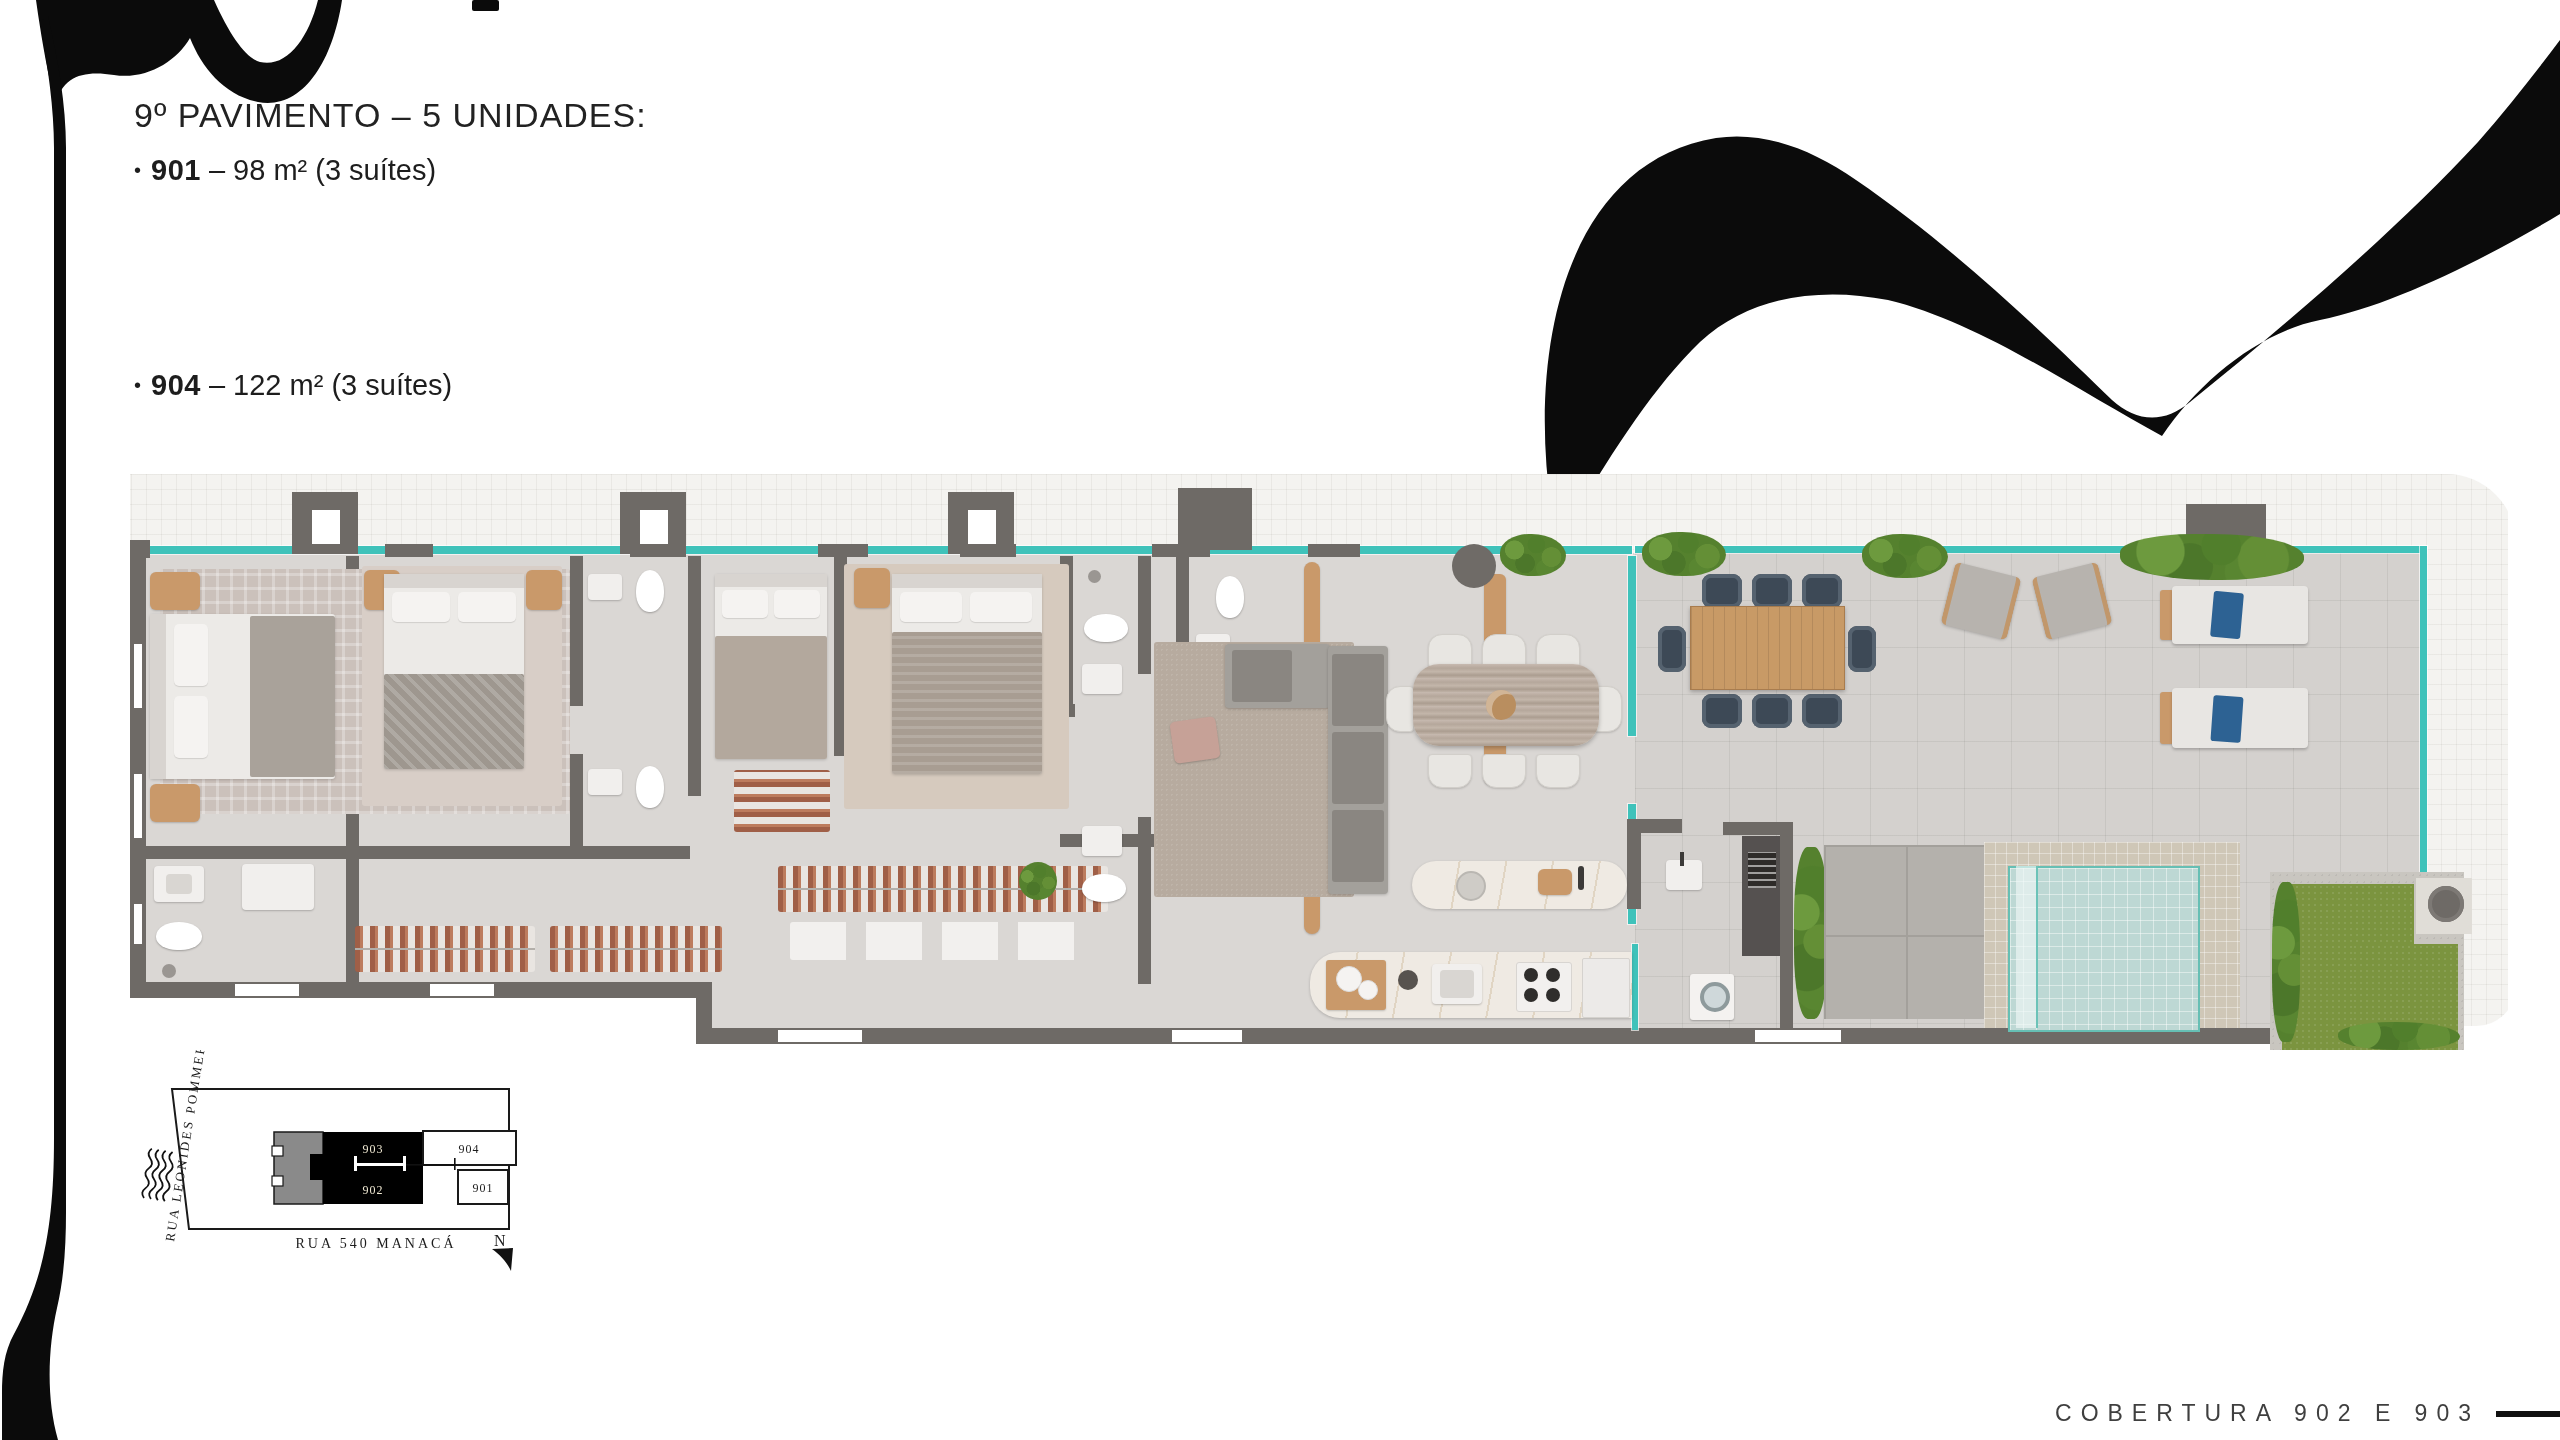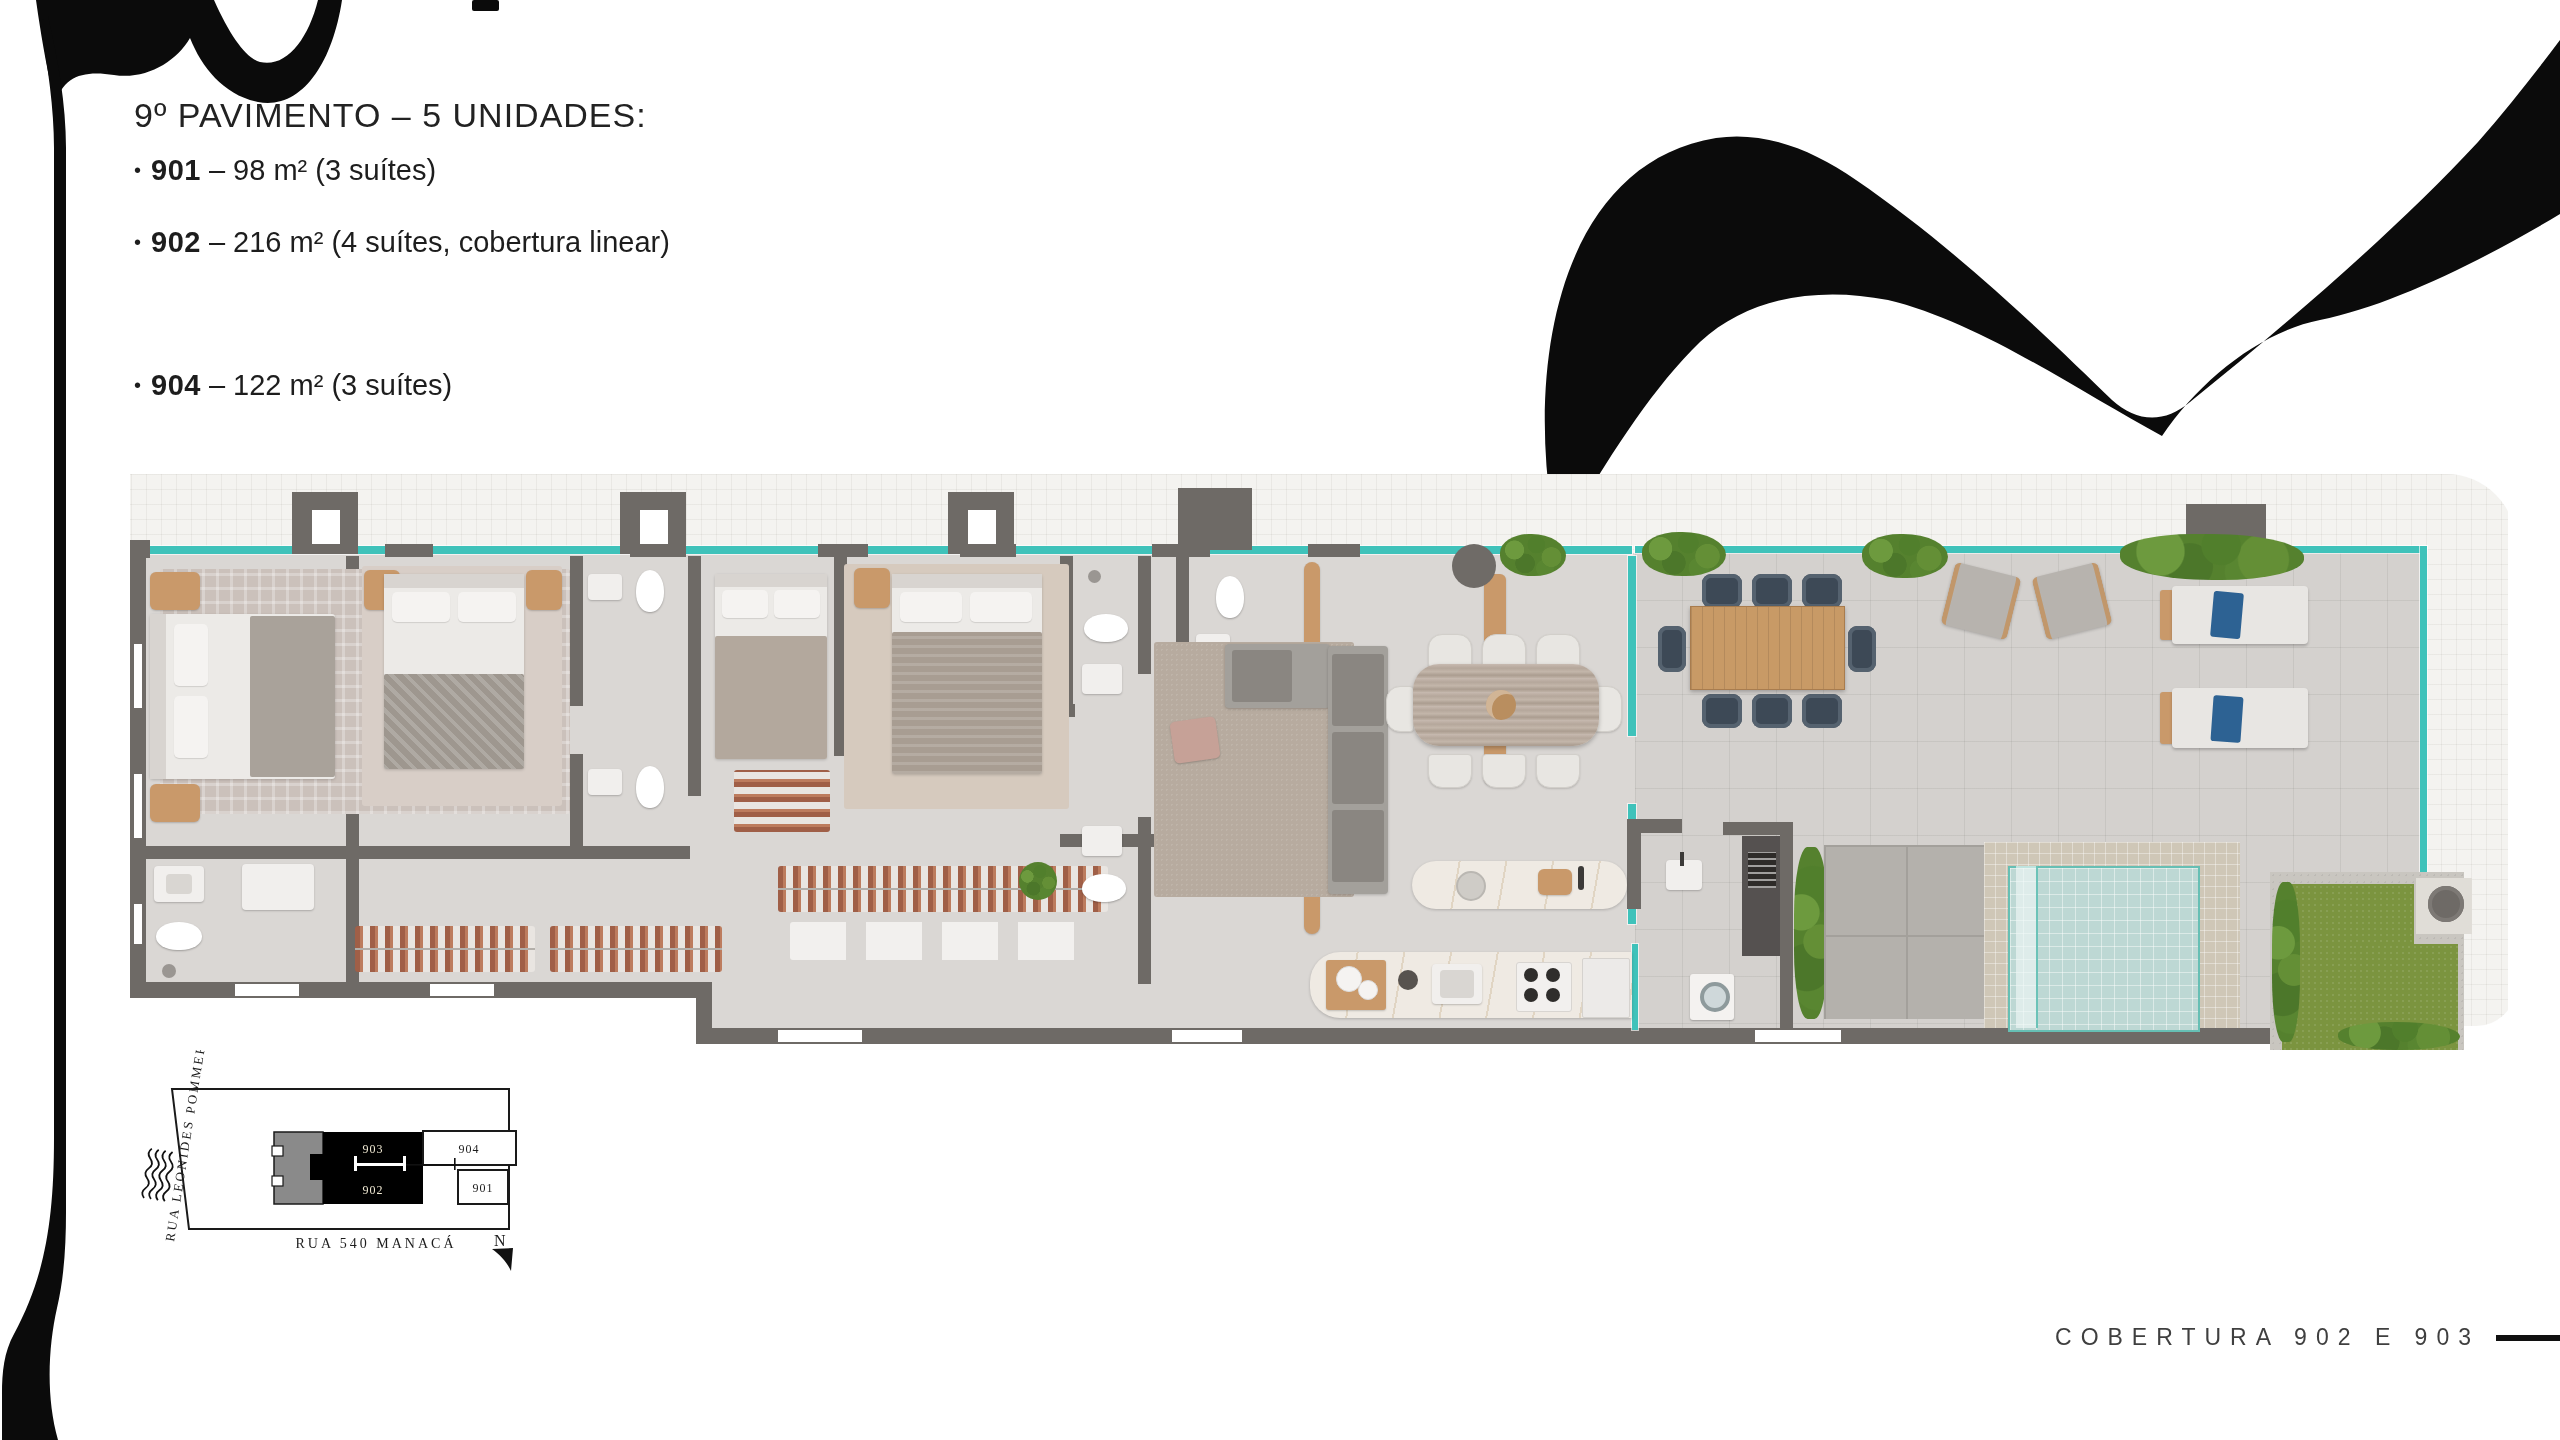--- a/index.html
+++ b/index.html
@@ -76,41 +76,38 @@
   .towel{background:#2d6293;border-radius:3px;}
   .armchair{background:#b7b3ae;border-left:5px solid #c1976b;border-right:5px solid #c1976b;border-radius:6px;box-shadow:0 1px 3px rgba(0,0,0,.2);}
   .dark{background:#555150;}
   .grill{background:#2e2b29;background-image:repeating-linear-gradient(0deg,rgba(255,255,255,.55) 0 2px,transparent 2px 7px);}
   .washer{background:#f4f2f0;border-radius:3px;box-shadow:0 1px 2px rgba(0,0,0,.25);}
   .wdoor{border:4px solid #8e9a9c;border-radius:50%;background:#cfd8da;}
   .circ{border-radius:50%;}
   
   #site-map{position:absolute;left:140px;top:1050px;z-index:3;}
   
-  #footer{position:absolute;right:0;top:1324px;z-index:3;display:flex;align-items:center;gap:16px;}
+  #footer{position:absolute;right:0;top:1400px;z-index:3;display:flex;align-items:center;gap:16px;}
   #footer-label{font-size:23px;font-weight:400;letter-spacing:9px;color:#3f3f3f;}
   #footer-line{width:64px;height:6px;background:#101010;}
 </style>
 </head>
 <body>
 
 <svg id="swoosh-svg" width="2560" height="1440" viewBox="0 0 2560 1440">
   <path fill="#0b0b0b" d="M36,0 L214,0 C230,36 246,58 260,62 C286,68 308,40 318,0 L342,0 C332,66 300,110 258,102 C224,95 202,68 190,38 C176,62 146,80 114,75 C84,70 62,76 56,104 C48,78 42,40 38,14 Z"></path>
   <path fill="#0b0b0b" d="M40,22 C48,68 54,108 54,148 L54,1138 C54,1224 44,1278 14,1334 C4,1352 2,1372 2,1394 L2,1440 L58,1440 C46,1398 48,1348 57,1308 C64,1278 66,1246 66,1212 L66,148 C66,104 58,60 48,16 Z"></path>
   <rect x="472" y="0" width="27" height="11" rx="2" fill="#0b0b0b"></rect>
   <path fill="#0b0b0b" d="M1552,514 C1526,345 1568,162 1716,138 C1762,131 1810,148 1856,180 C1956,248 2052,342 2112,400 C2136,422 2164,424 2190,402 C2292,320 2398,228 2478,142 C2508,108 2536,72 2560,40 L2560,214 C2480,262 2390,306 2320,320 C2260,332 2200,380 2162,436 C2080,392 1980,322 1888,300 C1816,286 1748,298 1700,342 C1656,384 1612,452 1578,510 Z"></path>
 </svg>
 
 <div id="header">
   <div id="page-title">9º PAVIMENTO – 5 UNIDADES:</div>
   <div class="unit-item" style="top:58px;">
     <span class="blt">•</span><span class="num">901</span><span class="spec">– 98 m² (3 suítes)</span>
-  </div>
-  <div class="unit-item" style="top:130px;">
-    <span class="blt">•</span><span class="num">902</span><span class="spec">– 216 m² (4 suítes, cobertura linear)</span>
   </div>
   <div class="unit-item" style="top:273px;">
     <span class="blt">•</span><span class="num">904</span><span class="spec">– 122 m² (3 suítes)</span>
   </div>
 </div>
 
 <div id="plan">
 
   <div class="abs paper" style="left:-14px;top:0;width:2400px;height:552px;"></div>
   <div class="abs" style="left:-14px;top:524px;width:600px;height:56px;background:#fff;"></div>

